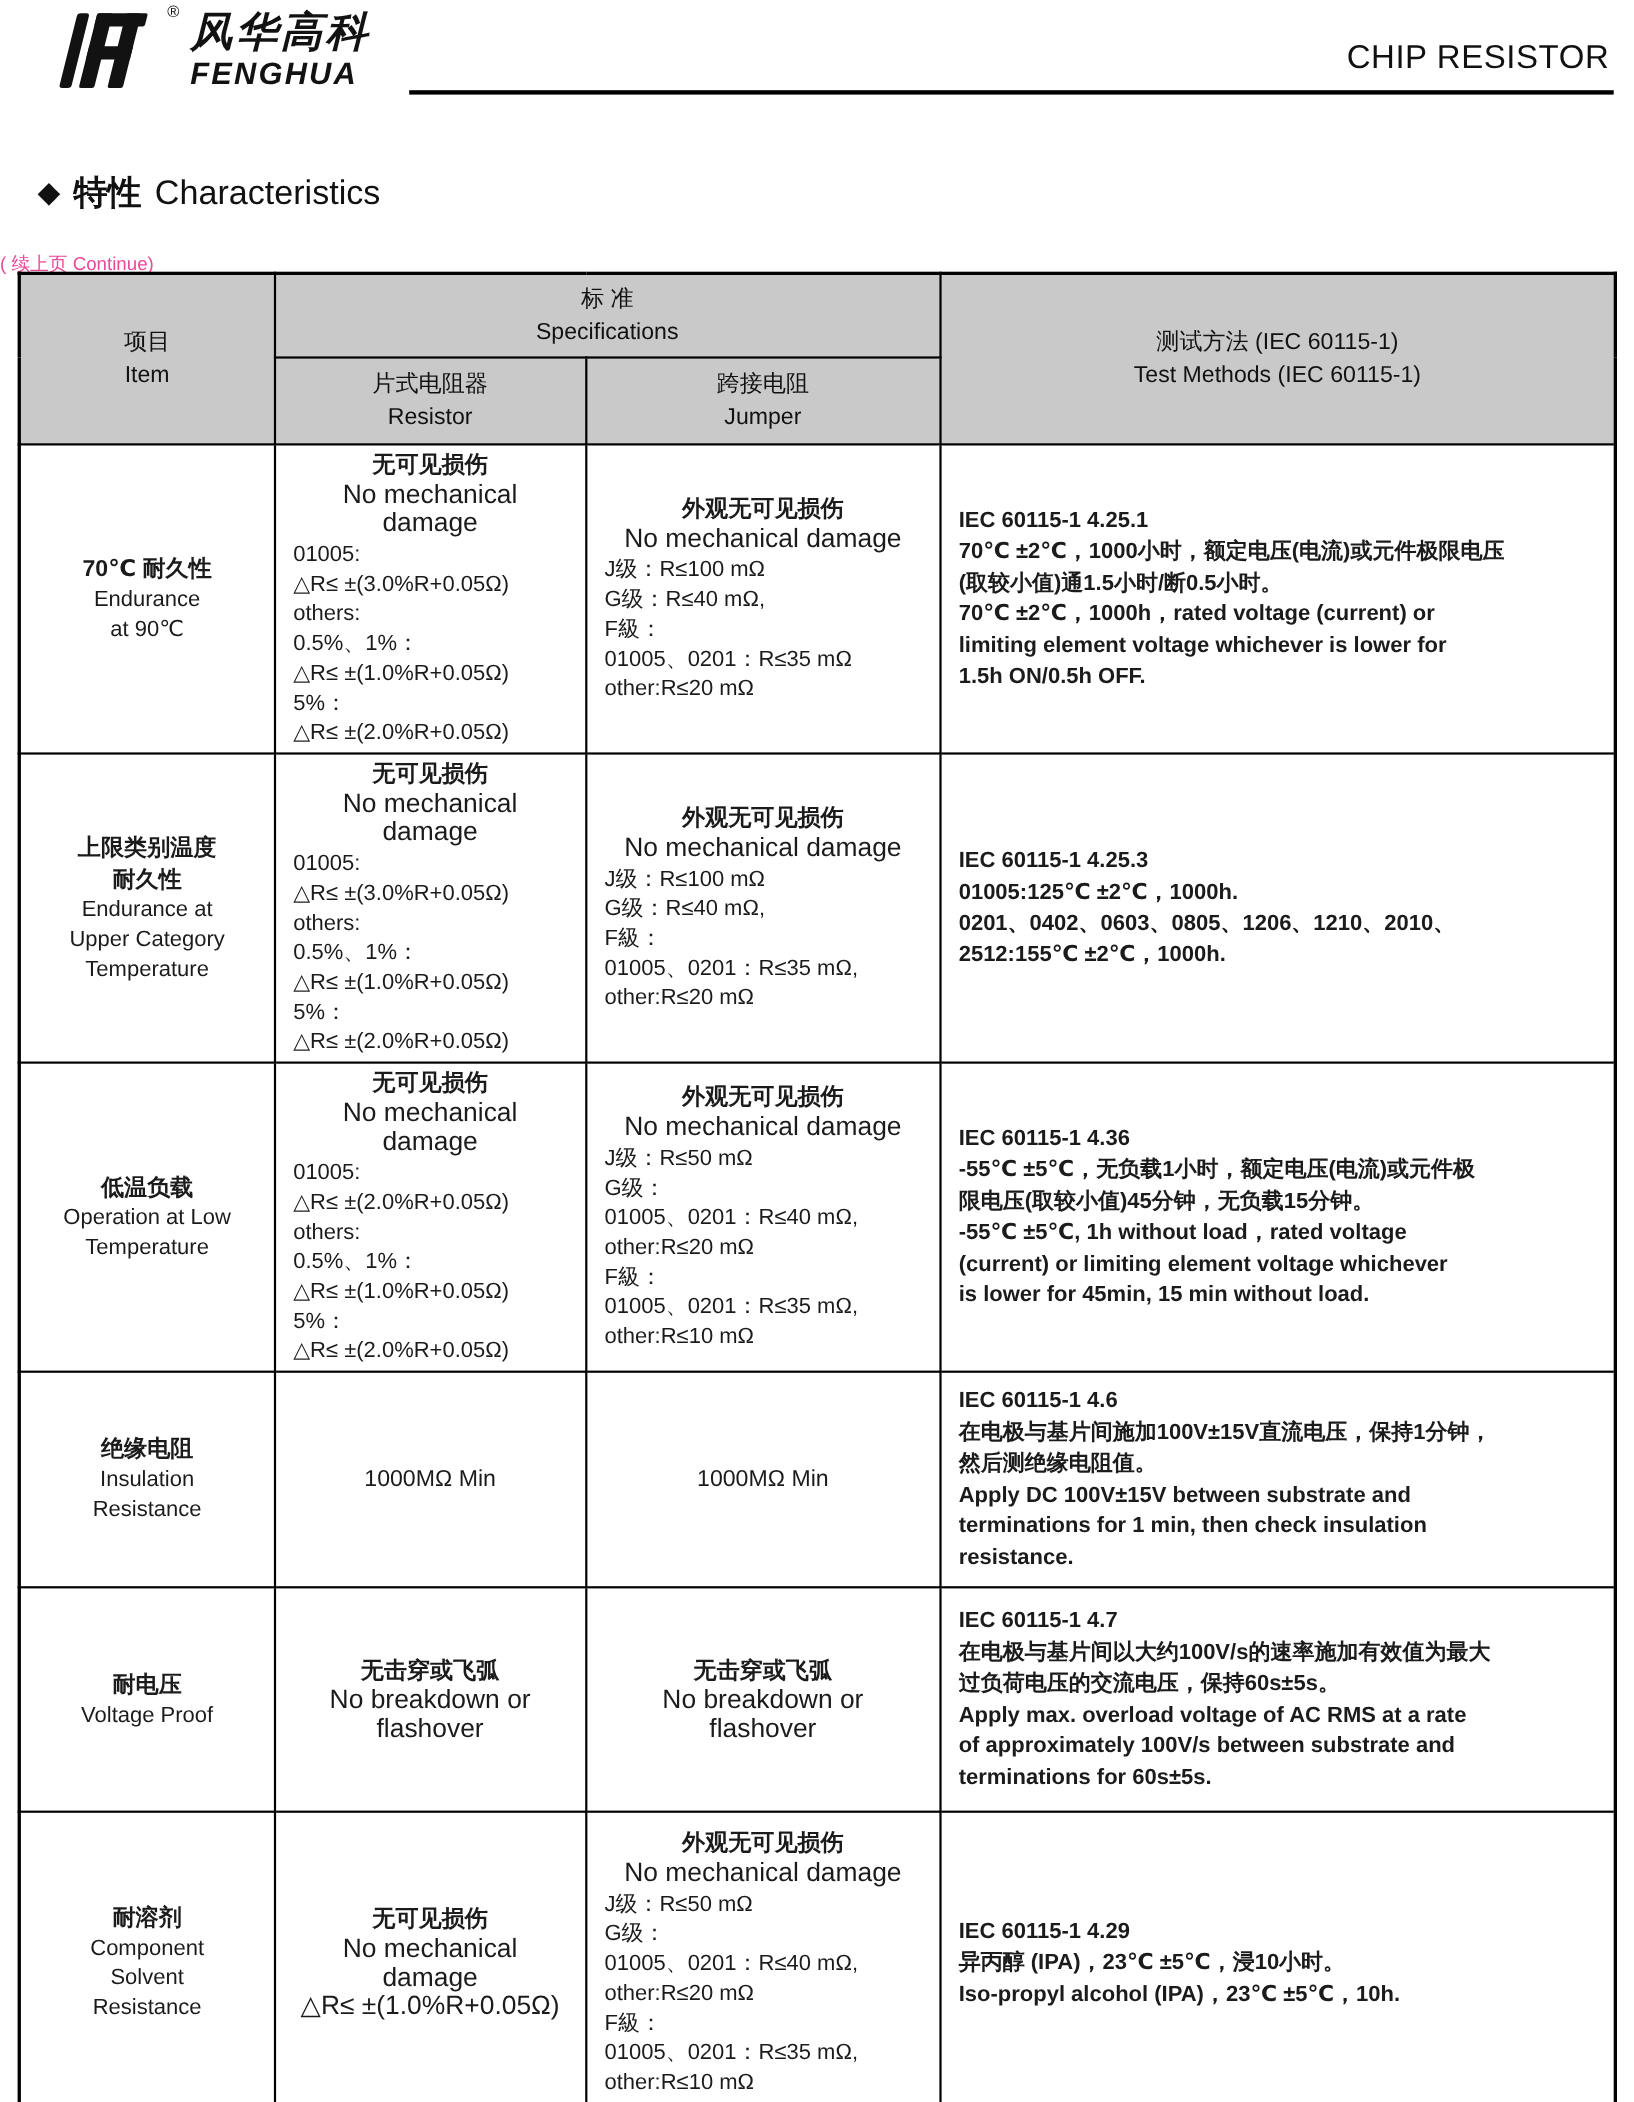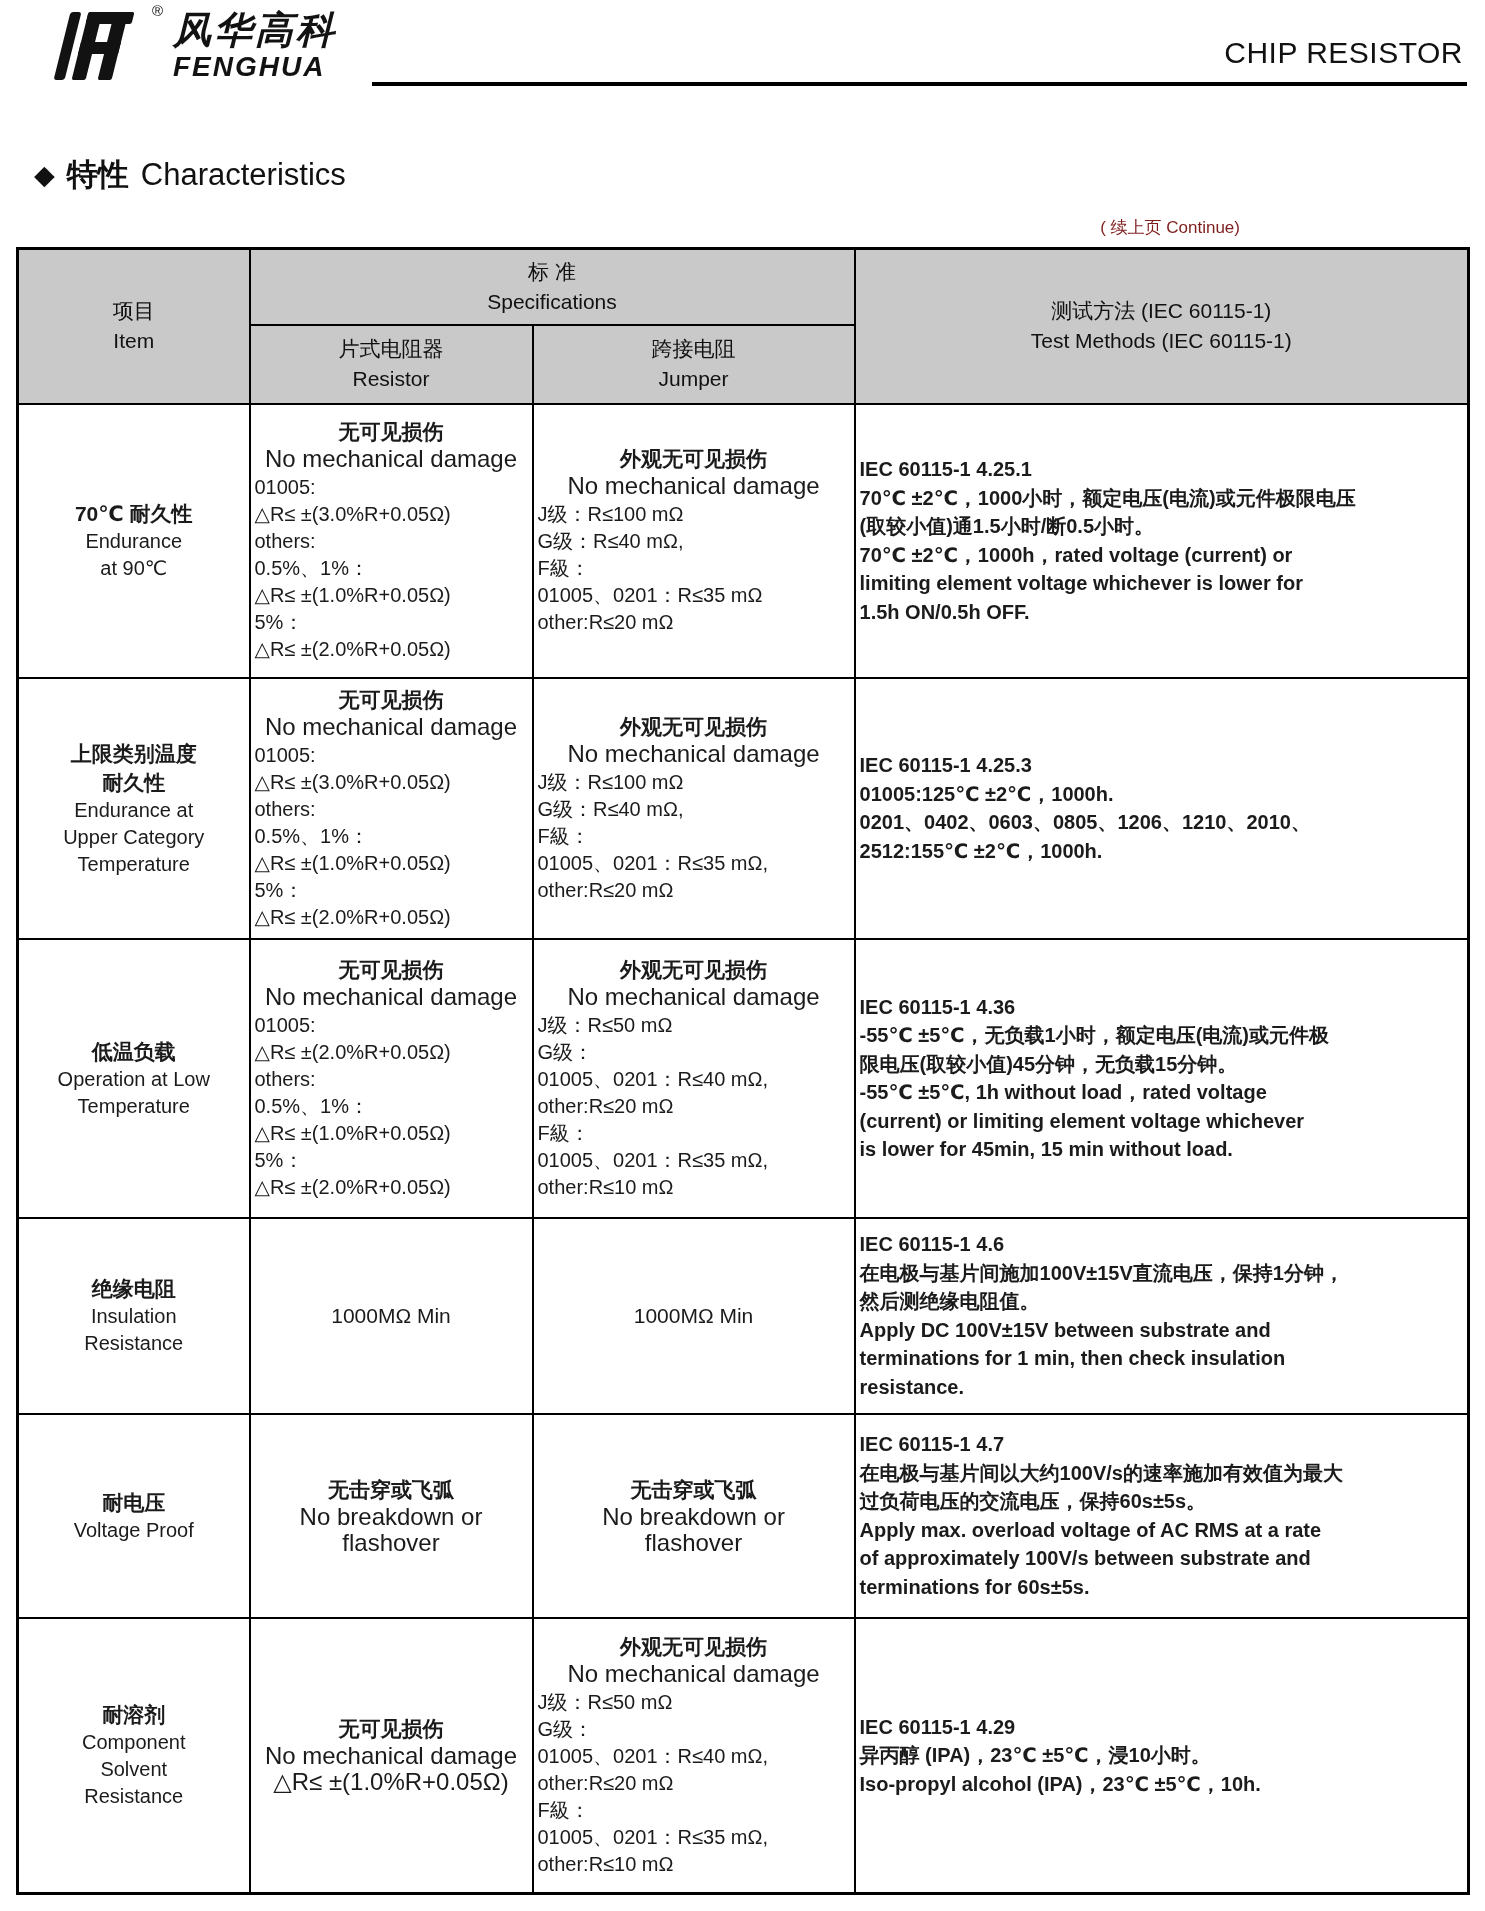--- a/index.html
+++ b/index.html
@@ -13,25 +13,25 @@
   .logo-cn { font-size:38px; font-weight:bold; letter-spacing:3px; line-height:44px; color:#121212; }
   .logo-en { font-size:28px; font-weight:bold; letter-spacing:2px; line-height:30px; color:#121212; }
   .logo-reg { position:absolute; left:152px; top:2px; font-size:15px; color:#121212; }
   .chip-title { position:absolute; right:22px; top:36px; font-size:30px; letter-spacing:0.5px; color:#111; }
   .rule { position:absolute; left:372px; right:18px; top:82px; height:4px; background:#000; }
 
   
   .section { position:absolute; left:34px; top:154px; font-size:31px; display:flex; align-items:center; gap:12px; color:#111; }
   .section .diamond { font-size:27px; }
   .section .cn { font-weight:bold; }
-  .continue { position:absolute; left:0; top:216px; width:1240px; text-align:right; font-size:17px; color:#7f1d1d; }
+  .continue { position:absolute; left:0; top:228px; width:1240px; text-align:left; font-size:17px; color:#ec4899; }
 
   
   table.spec { position:absolute; left:16px; top:247px; width:1451px; border-collapse:collapse; table-layout:fixed; border:3px solid #000; }
-  table.spec td { border:2px solid #000; padding:4px 4px; vertical-align:middle; }
+  table.spec td { border:2px solid #000; padding:4px 16px; vertical-align:middle; }
   .th { background:#c9c9c9; text-align:center; font-size:21px; line-height:30px; white-space:pre-line; color:#111; }
   .item-cell { text-align:center;margin-top:42px; }
   .item-cn { font-weight:bold; font-size:21px; line-height:29px; white-space:pre-line; }
   .item-en { font-size:20px; line-height:27px; white-space:pre-line; }
   .head-cn { font-weight:bold; text-align:center; font-size:21px; line-height:28px; }
   .head-en { text-align:center; font-size:24px; line-height:26px; white-space:pre-line; }
   .cell-body { text-align:left; font-size:20px; line-height:27px; white-space:pre-line; padding-top:2px; }
   .center-text { text-align:center; font-size:21px; }
   .test-cell { font-size:20px; line-height:28.5px; white-space:pre-line; padding:8px 8px 8px 12px;font-weight:bold; }
 </style>

